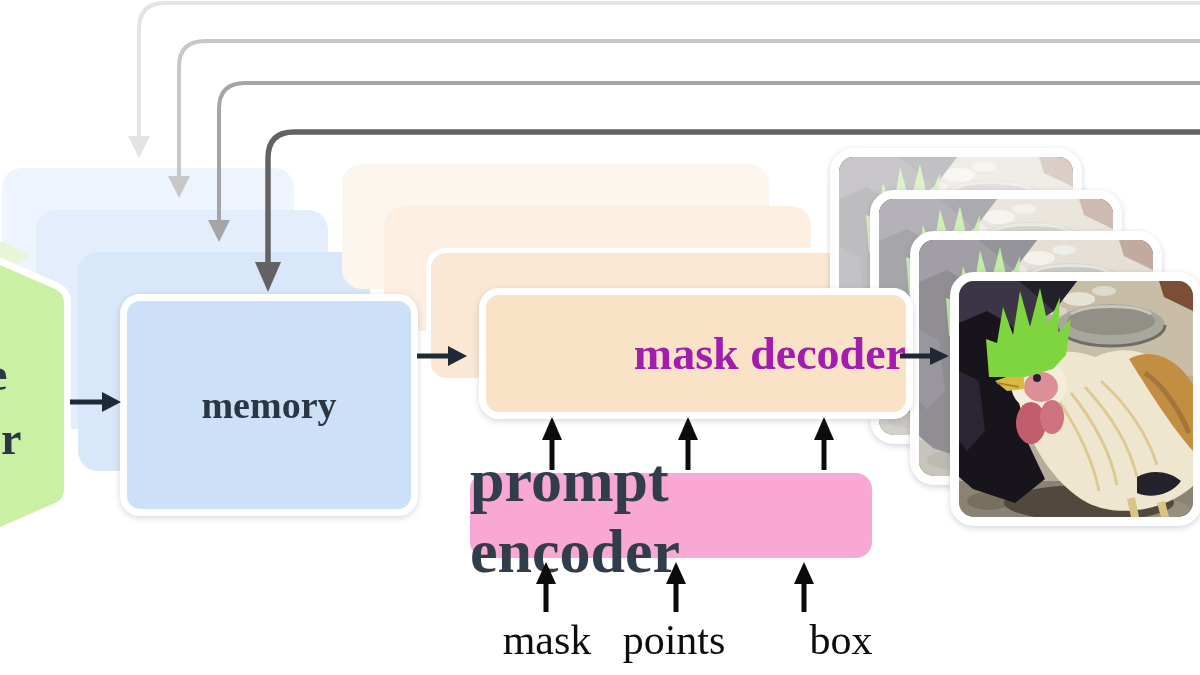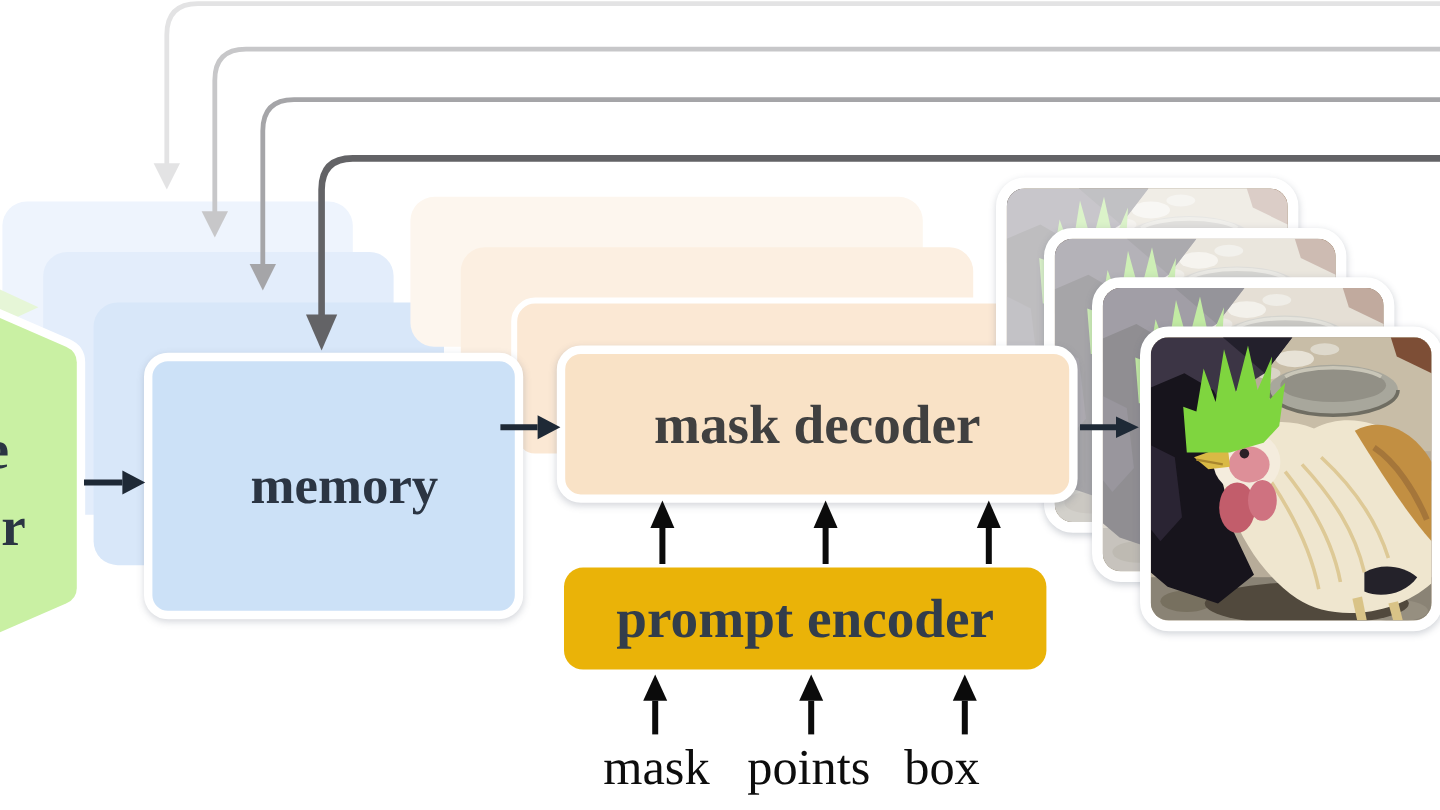--- a/index.html
+++ b/index.html
@@ -8,26 +8,26 @@
     font-family:"Liberation Serif","DejaVu Serif",serif;
   }
   .ghost{position:absolute;border-radius:20px;z-index:1;}
   .box{
     position:absolute;z-index:3;border:7px solid #ffffff;border-radius:20px;
     display:flex;align-items:center;justify-content:center;text-align:center;
     box-shadow:0 2px 6px rgba(90,100,120,0.25);
     font-weight:bold;color:#2b3543;
   }
   .box .lbl{line-height:58px;}
-  #memory-attention-box{left:120px;top:294px;width:284px;height:208px;background:#cce1f7;font-size:44px;padding-left:18px;}
-  #mask-decoder-box{left:464px;top:288px;width:420px;height:117px;background:#f9e2c6;font-size:46px;color:#404040;}
+  #memory-attention-box{left:120px;top:294px;width:284px;height:208px;background:#cce1f7;font-size:38px;}
+  #mask-decoder-box{left:479px;top:288px;width:420px;height:117px;background:#f9e2c6;font-size:46px;color:#a21caf;justify-content:flex-end;}
   #prompt-encoder-box{
     position:absolute;z-index:3;left:470px;top:473px;width:402px;height:85px;border-radius:16px;
-    background:#eab308;display:flex;align-items:center;justify-content:center;
-    font-weight:bold;font-size:46px;color:#323d4b;
+    background:#f9a8d4;display:flex;align-items:center;justify-content:center;
+    font-weight:bold;font-size:62px;color:#323d4b;
   }
   .svg-layer{position:absolute;left:0;top:0;z-index:2;pointer-events:none;}
   .svg-top{z-index:4;}
   #image-encoder-svg{position:absolute;left:0;top:0;z-index:3;pointer-events:none;}
   .enc-letter{position:absolute;z-index:3;font-weight:bold;font-size:46px;color:#2b3543;line-height:1;}
   #enc-letter-1{left:-13px;top:352px;}
   #enc-letter-2{left:1px;top:416px;}
   .frame{
     position:absolute;width:234px;height:236px;border:9px solid #ffffff;border-radius:24px;
     overflow:hidden;background:#b7ac99;box-shadow:0 2px 6px rgba(90,100,120,0.28);
@@ -36,21 +36,21 @@
   #output-frame-ghost-1{left:830px;top:148px;z-index:2;}
   #output-frame-ghost-2{left:870px;top:190px;z-index:2;}
   #output-frame-ghost-3{left:910px;top:231px;z-index:2;}
   #output-frame{left:950px;top:272px;z-index:3;}
   .prompt-label{
     position:absolute;z-index:3;top:616px;width:140px;text-align:center;
     font-size:42px;color:#0d0d0d;
   }
   #label-mask{left:477px;font-family:Liberation Serif, serif;}
   #label-points{left:604px;text-align:center;}
-  #label-box{left:715px;}
+  #label-box{left:771px;}
 </style>
 </head>
 <body>
 
 <div id="stage">
 
   <svg width="0" height="0" style="position:absolute" aria-hidden="true">
     <defs>
       <symbol id="roosterScene" viewBox="0 0 234 236">
         <rect width="234" height="236" fill="#b7ac99"></rect>

